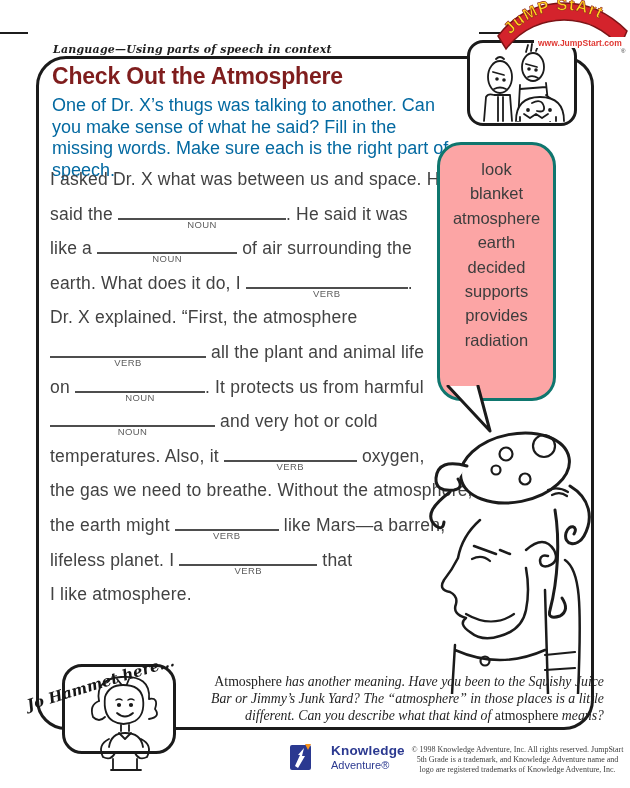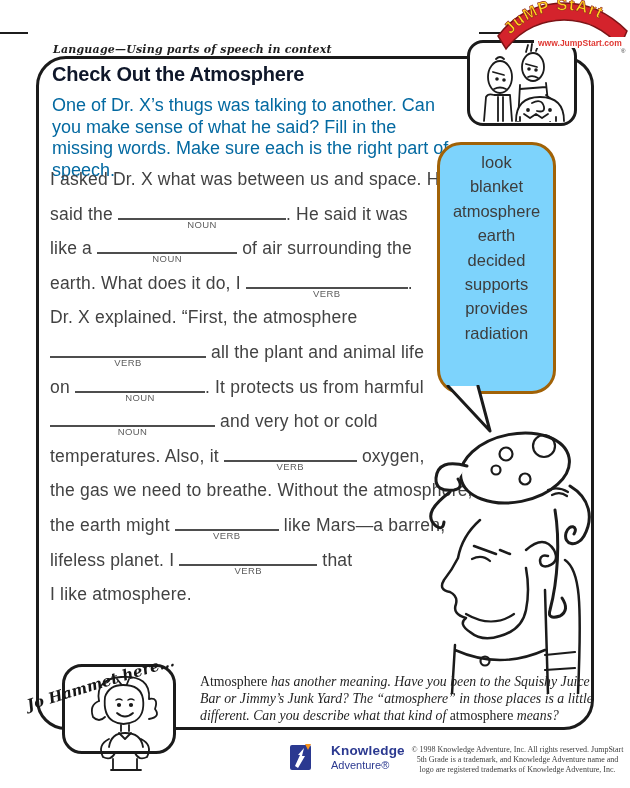--- a/index.html
+++ b/index.html
@@ -6,48 +6,48 @@
   body{width:630px;height:788px;position:relative;font-family:"Liberation Sans",sans-serif;color:#414141;overflow:hidden;}
   .abs{position:absolute;}
 
   
   .header-rule{background:#1c1c1c;height:2px;}
   .subject-line{left:53px;top:43px;font-family:"DejaVu Serif",serif;font-style:italic;font-weight:600;font-size:11px;color:#1f1f1f;letter-spacing:.2px;}
 
   
   .main-frame{left:36px;top:56px;width:552px;height:668px;border:3px solid #1b1b1b;border-radius:30px;background:#fff;z-index:1;}
 
-  .page-title{left:52px;top:63px;font-size:20px;font-weight:700;color:#0f172a;letter-spacing:-.2px;z-index:2;}
+  .page-title{left:52px;top:63px;font-size:23px;font-weight:700;color:#7f1d1d;letter-spacing:-.2px;z-index:2;}
   .instructions{left:52px;top:95px;width:404px;font-size:18px;line-height:21.5px;color:#0369a1;z-index:2;}
 
   
   .passage{left:50px;top:169px;width:400px;z-index:2;}
   .pline{height:34.6px;white-space:nowrap;font-size:17.5px;color:#424242;letter-spacing:.2px;}
   .blank{display:inline-block;border-bottom:2px solid #4e4e4e;height:14px;position:relative;vertical-align:baseline;}
   .pos-label{position:absolute;top:15px;left:50%;transform:translateX(-50%);font-size:9.5px;color:#5d5d5d;letter-spacing:.4px;}
 
   
   .thugs-box{left:467px;top:40px;width:104px;height:80px;border:3px solid #1b1b1b;border-radius:16px;background:#fff;z-index:5;}
 
   
-  .word-bubble{left:437px;top:142px;width:113px;height:241px;border:3px solid #a16207;border-radius:24px;background:#7dd3fc;z-index:4;padding-top:5px;box-sizing:content-box;}
+  .word-bubble{left:437px;top:142px;width:113px;height:241px;border:3px solid #0f766e;border-radius:24px;background:#fca5a5;z-index:4;padding-top:12px;box-sizing:content-box;}
   .wb-word{text-align:center;font-size:16.5px;line-height:24.4px;color:#3d3d3d;}
   .bubble-tail{left:440px;top:385px;z-index:6;}
 
   
   .octo-man{left:422px;top:418px;z-index:2;}
   .cartoon{stroke:#1b1b1b;fill:none;stroke-linecap:round;stroke-linejoin:round;}
 
   
   .jo-box{left:62px;top:664px;width:108px;height:84px;border:3px solid #1b1b1b;border-radius:20px;background:#fff;z-index:5;}
   .jo-stamp{left:24px;top:674px;transform:rotate(-17deg);font-family:"DejaVu Serif",serif;font-style:italic;font-weight:700;font-size:15px;color:#161616;z-index:6;white-space:nowrap;}
 
   
   .note{left:200px;top:674px;width:404px;z-index:2;}
-  .note-line{white-space:nowrap;font-family:"Liberation Serif",serif;font-size:13.8px;line-height:16.8px;color:#242424;}
+  .note-line{white-space:nowrap;font-family:"Liberation Serif",serif;font-size:13.8px;line-height:16.8px;color:#242424;text-align:right;}
   .note-line .em{font-style:italic;}
   .note-line .rm{font-style:normal;}
 
   
   .ka-logo{left:290px;top:744px;display:flex;gap:19px;align-items:flex-start;z-index:2;}
   .ka-text{line-height:1;}
   .ka-knowledge{font-size:13.5px;font-weight:700;color:#2b3990;letter-spacing:.2px;}
   .ka-adventure{font-size:11px;color:#2b3990;margin-top:2px;}
   .copyright{left:410px;top:745px;width:215px;text-align:center;font-family:"Liberation Serif",serif;font-size:8px;line-height:9.8px;color:#3d3d3d;z-index:2;}
 </style>

